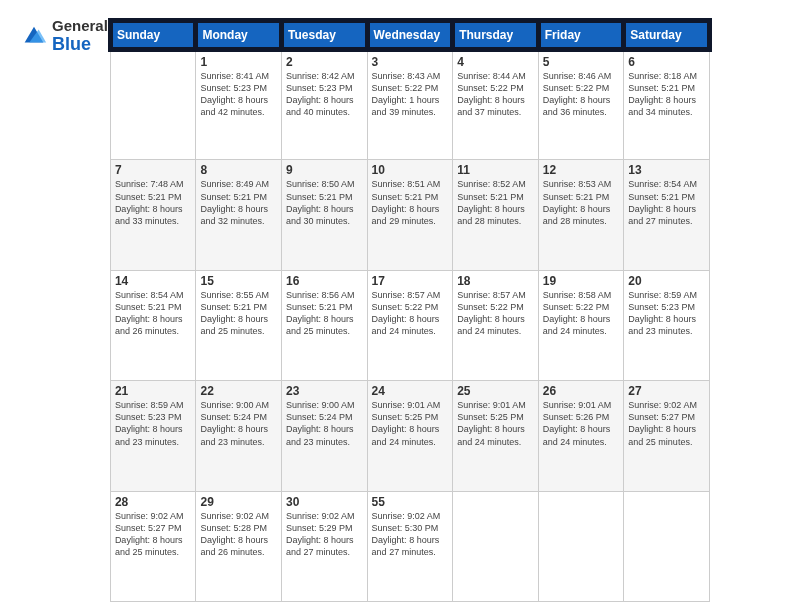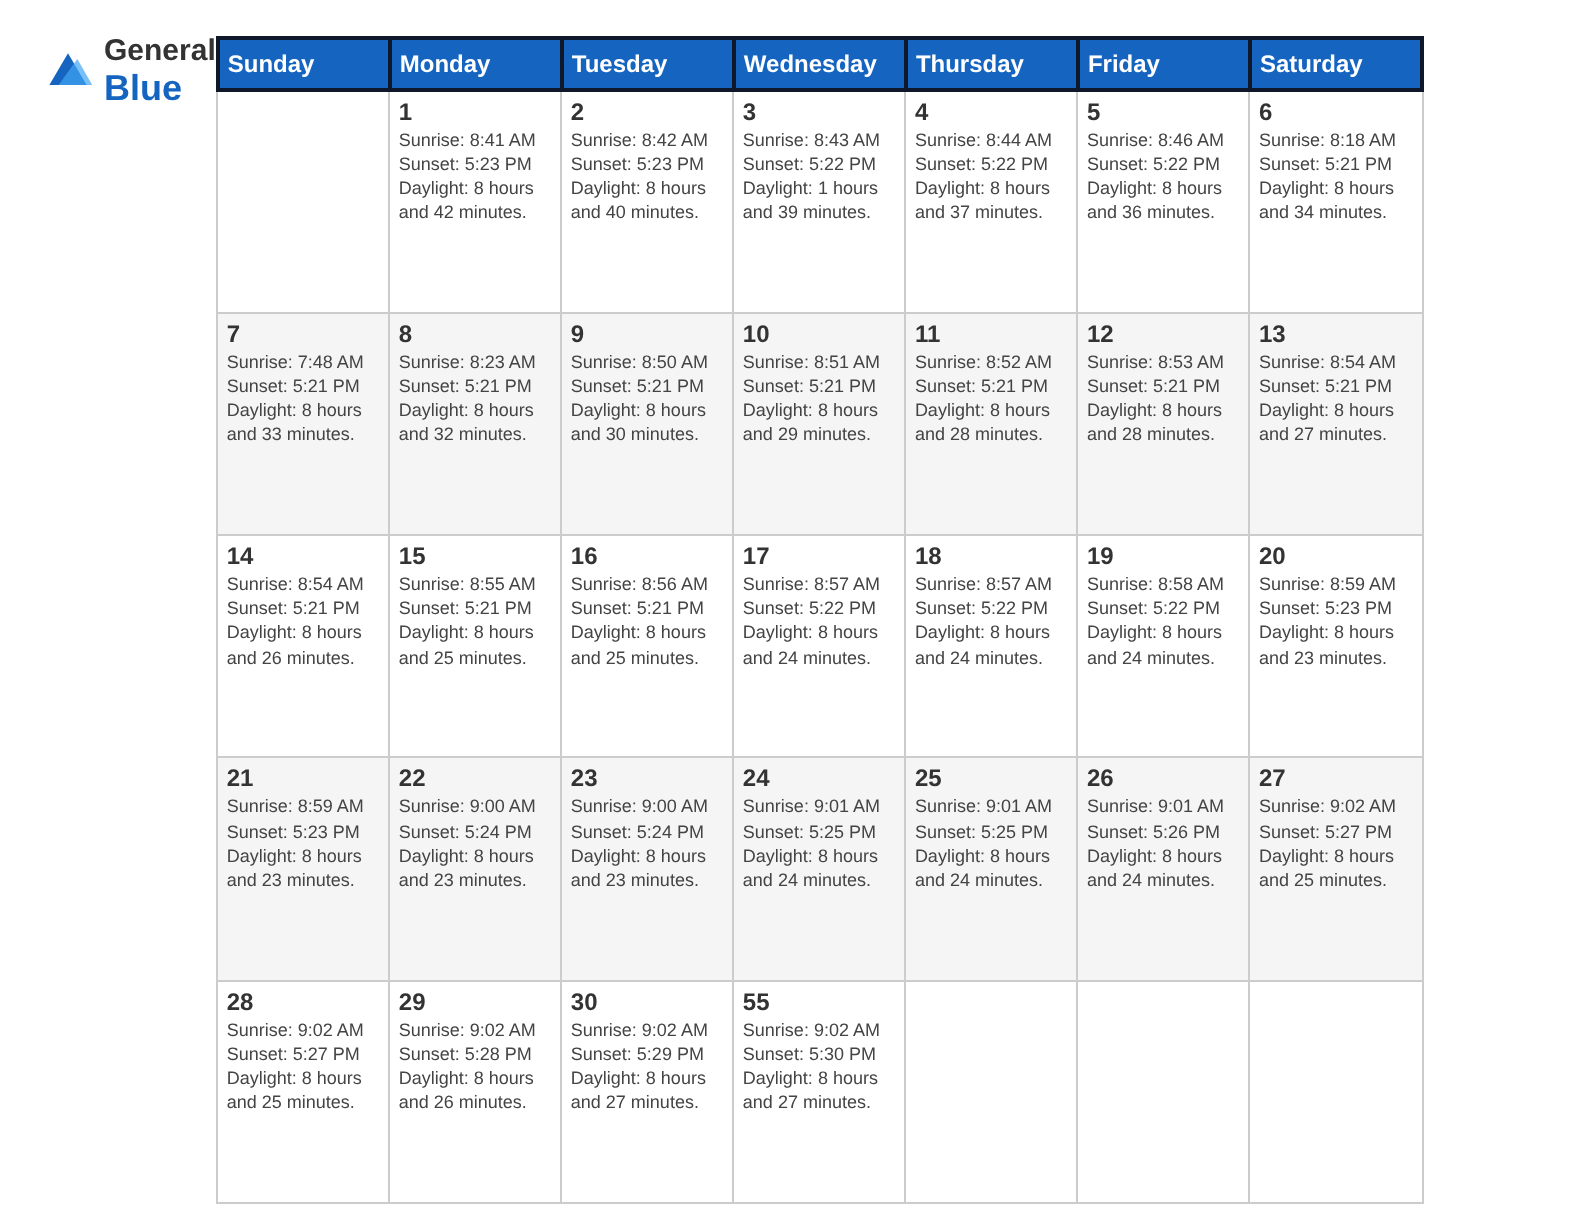--- a/index.html
+++ b/index.html
@@ -66,21 +66,21 @@
       border-collapse: collapse;
       width: 100%;
       table-layout: fixed;
     }
     .calendar th {
       background: #1565c0;
       color: #fff;
       font-size: 12px;
       font-weight: bold;
       padding: 5px 4px;
-      border: 2px solid #0f172a;
+      border: 5px solid #0f172a;
       text-align: left;
     }
     .calendar td {
       border: 1px solid #ccc;
       vertical-align: top;
       padding: 3px 4px;
       font-size: 9.5px;
       color: #333;
       height: 88px;
     }
@@ -195,21 +195,21 @@
           <span class="day-number">7</span>
           <div class="day-info">
             <span>Sunrise: 7:48 AM</span><br>
             <span>Sunset: 5:21 PM</span><br>
             <span>Daylight: 8 hours and 33 minutes.</span>
           </div>
         </td>
           <td>
           <span class="day-number">8</span>
           <div class="day-info">
-            <span>Sunrise: 8:23 AM</span><br>
+            <span>Sunrise: 8:49 AM</span><br>
             <span>Sunset: 5:21 PM</span><br>
             <span>Daylight: 8 hours and 32 minutes.</span>
           </div>
         </td>
           <td>
           <span class="day-number">9</span>
           <div class="day-info">
             <span>Sunrise: 8:50 AM</span><br>
             <span>Sunset: 5:21 PM</span><br>
             <span>Daylight: 8 hours and 30 minutes.</span>

